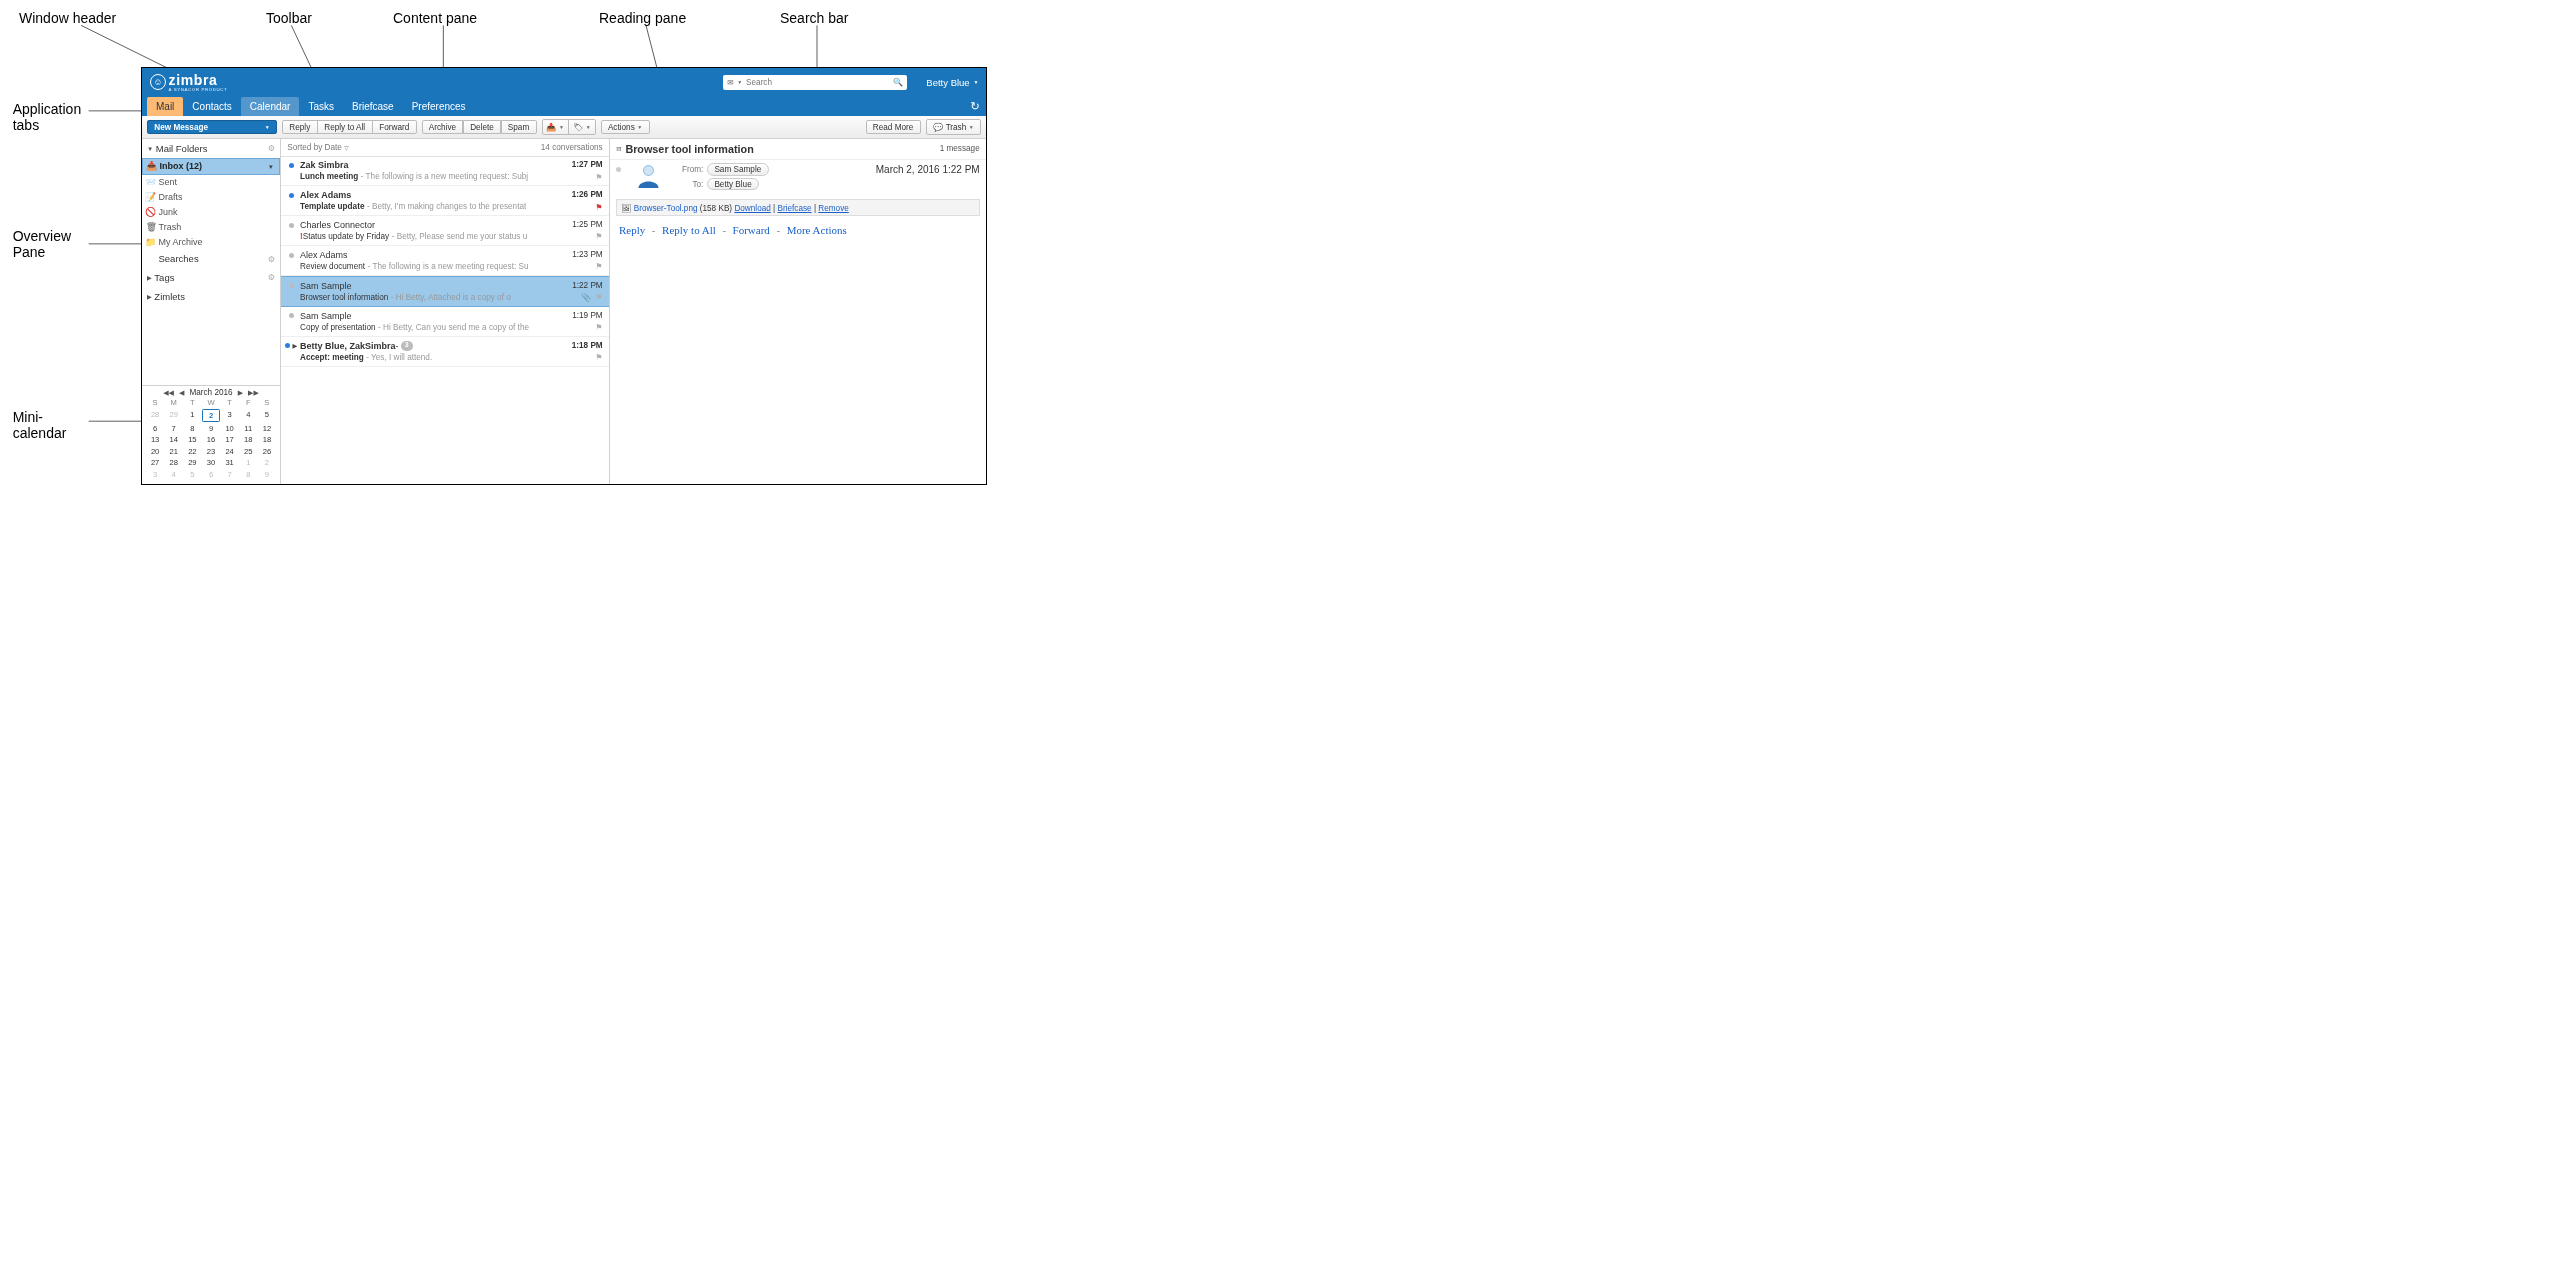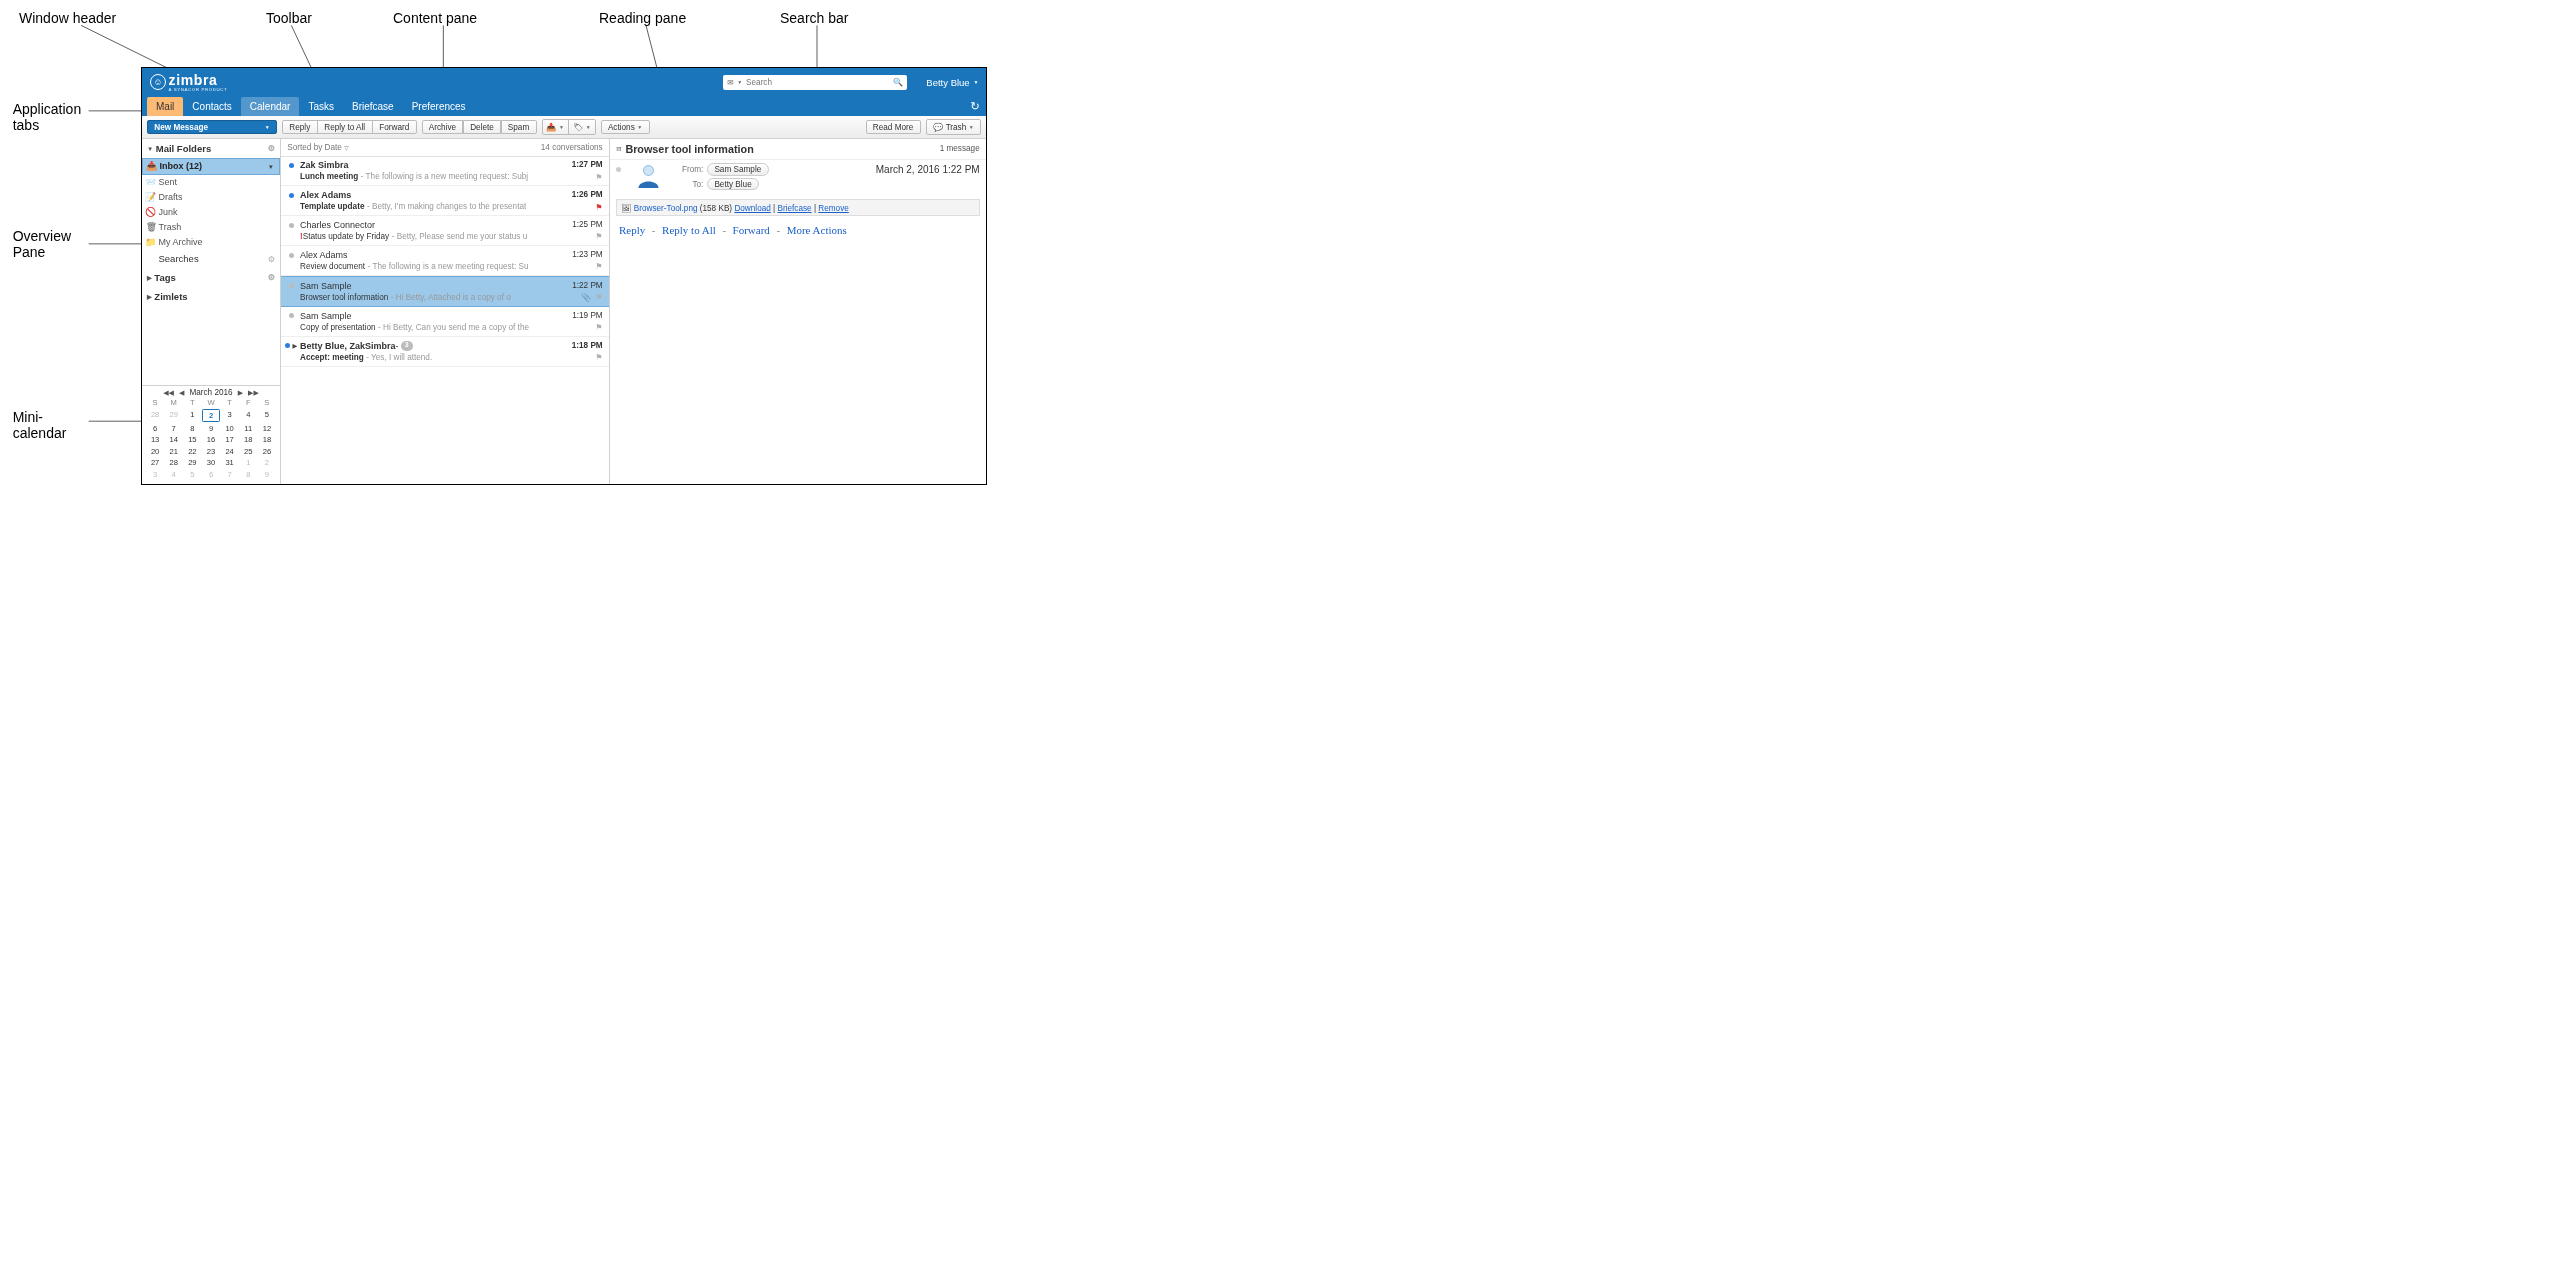--- a/index.html
+++ b/index.html
@@ -34,21 +34,21 @@
   .btn-group { display: flex; }
   .btn-group .btn { border-radius: 0; margin-left:-0.6px;}
   .btn-group .btn:first-child { border-radius: 1.9px 0 0 1.9px; margin-left:0;}
   .btn-group .btn:last-child { border-radius: 0 1.9px 1.9px 0; }
   .toolbar-spacer { flex:1;}
   .icon-btn { padding: 1.9px 3.8px;}
 
   .main { display: flex; height: calc(100% - 71px); }
 
   .sidebar { width: 139px; border-right: 0.6px solid #d0d0d0; display: flex; flex-direction: column; }
-  .side-section-head { padding: 3.8px 5px; font-size: 9.5px; font-weight: 700; color: #333; display:flex; align-items:center;}
+  .side-section-head { padding: 3.8px 5px; font-size: 9.5px; font-weight: 400; color: #333; display:flex; align-items:center;}
   .side-section-head .chevron { font-size: 6.3px; margin-right:2.5px; color:#555;}
   .gear { color:#aaa; font-size:8.2px; margin-left:auto;}
   .folder-list { list-style:none;}
   .folder-item { padding: 2.5px 5px 2.5px 16.5px; font-size: 9px; color:#555; display:flex; align-items:center; gap:3.8px; cursor:pointer; position:relative;}
   .folder-item.selected { background: #9cc8ea; color:#222; font-weight:bold; border:0.6px solid #6fa9d8;}
   .folder-item .f-icon { width:10px; text-align:center; position:absolute; left:3.8px;}
   .folder-item .caret { margin-left:auto; font-size:6.3px; color:#444;}
 
   .minical { border-top:0.6px solid #d0d0d0; padding:2.5px 3.8px 3.8px; margin-top:auto;}
   .mc-head { display:flex; align-items:center; justify-content:center; gap:5px; font-size:8.2px; color:#333;}

